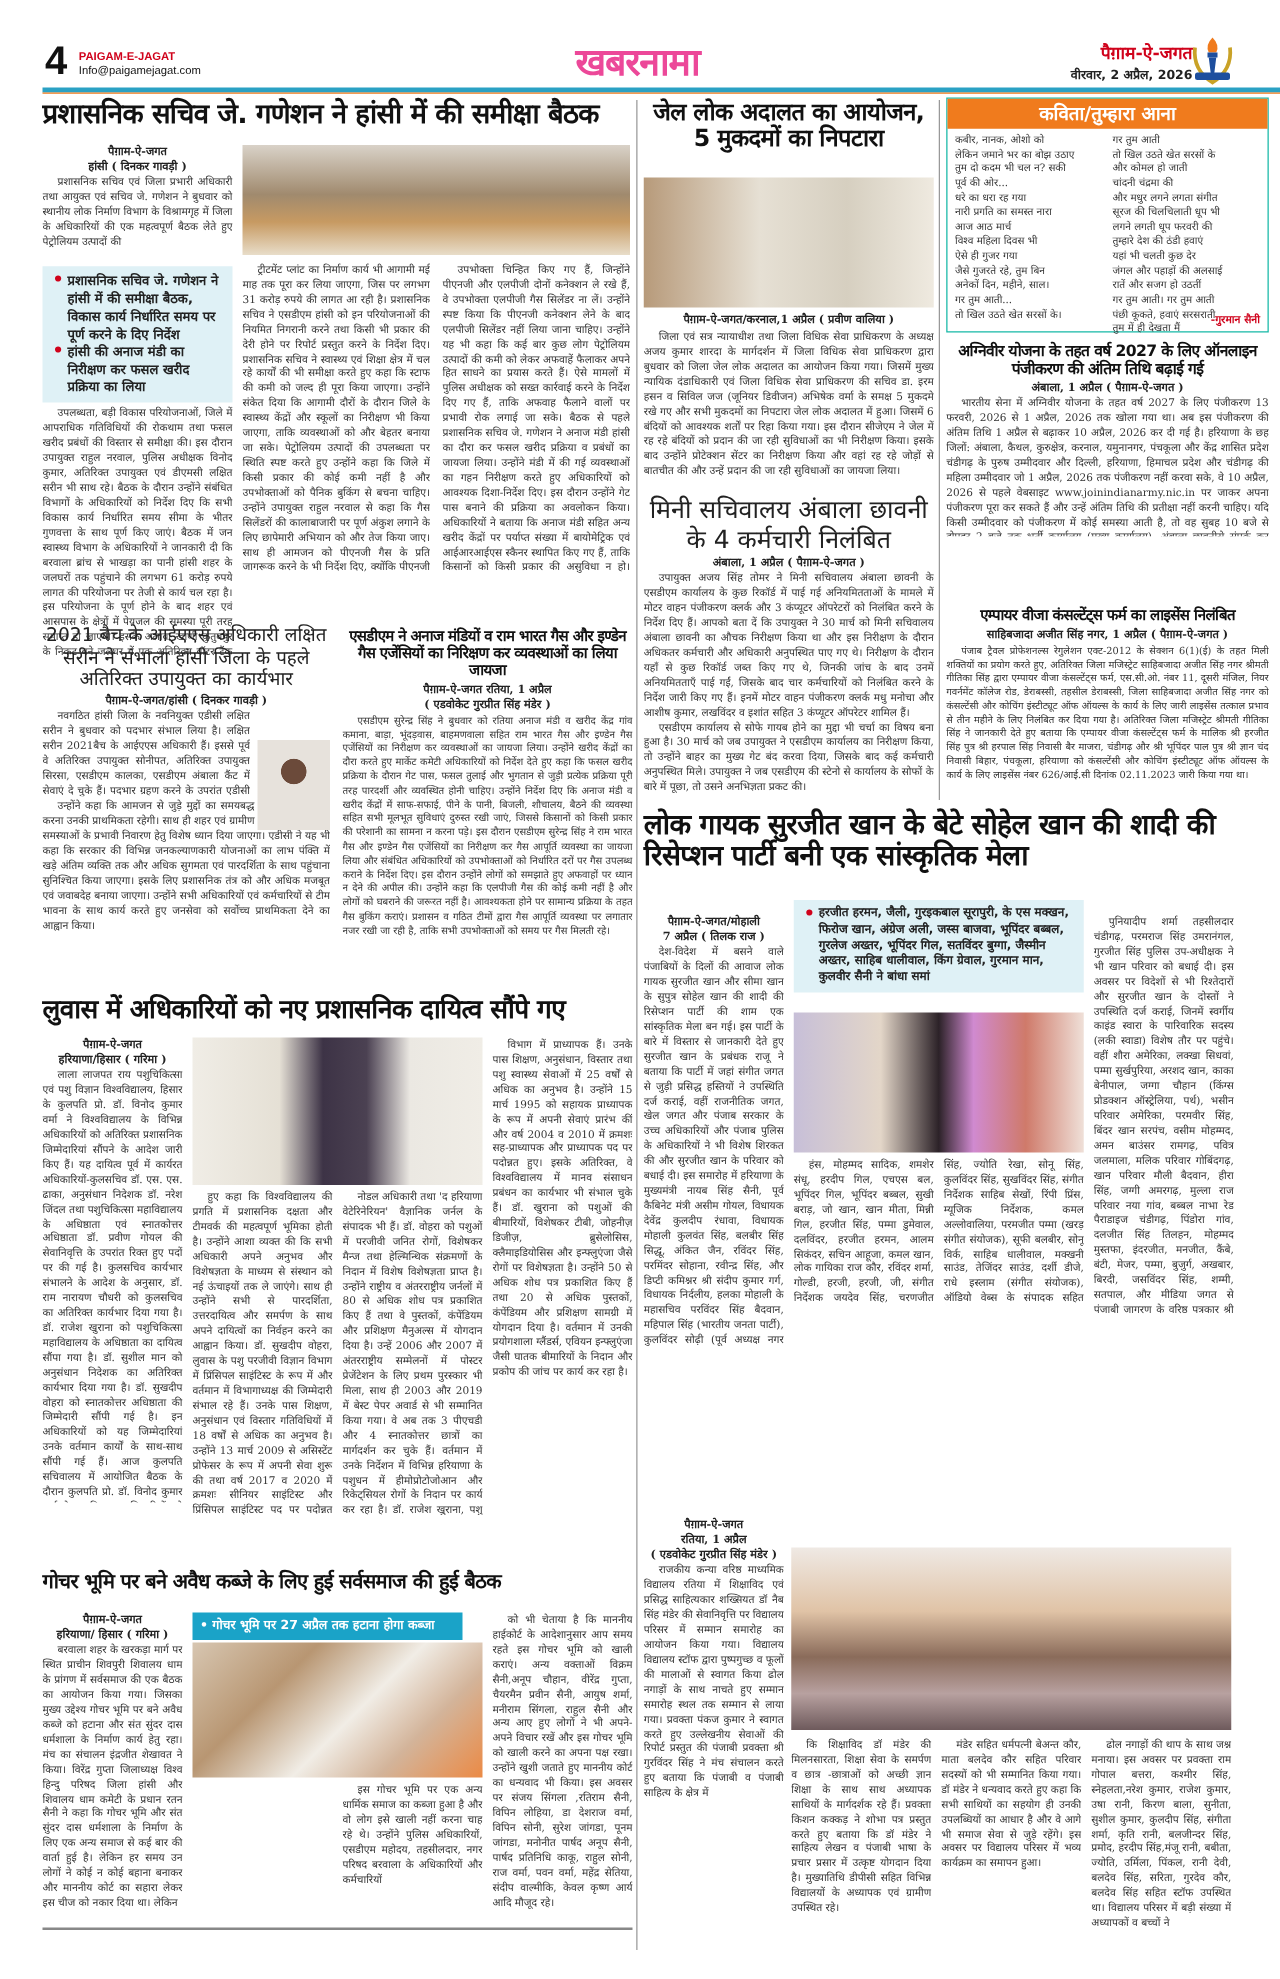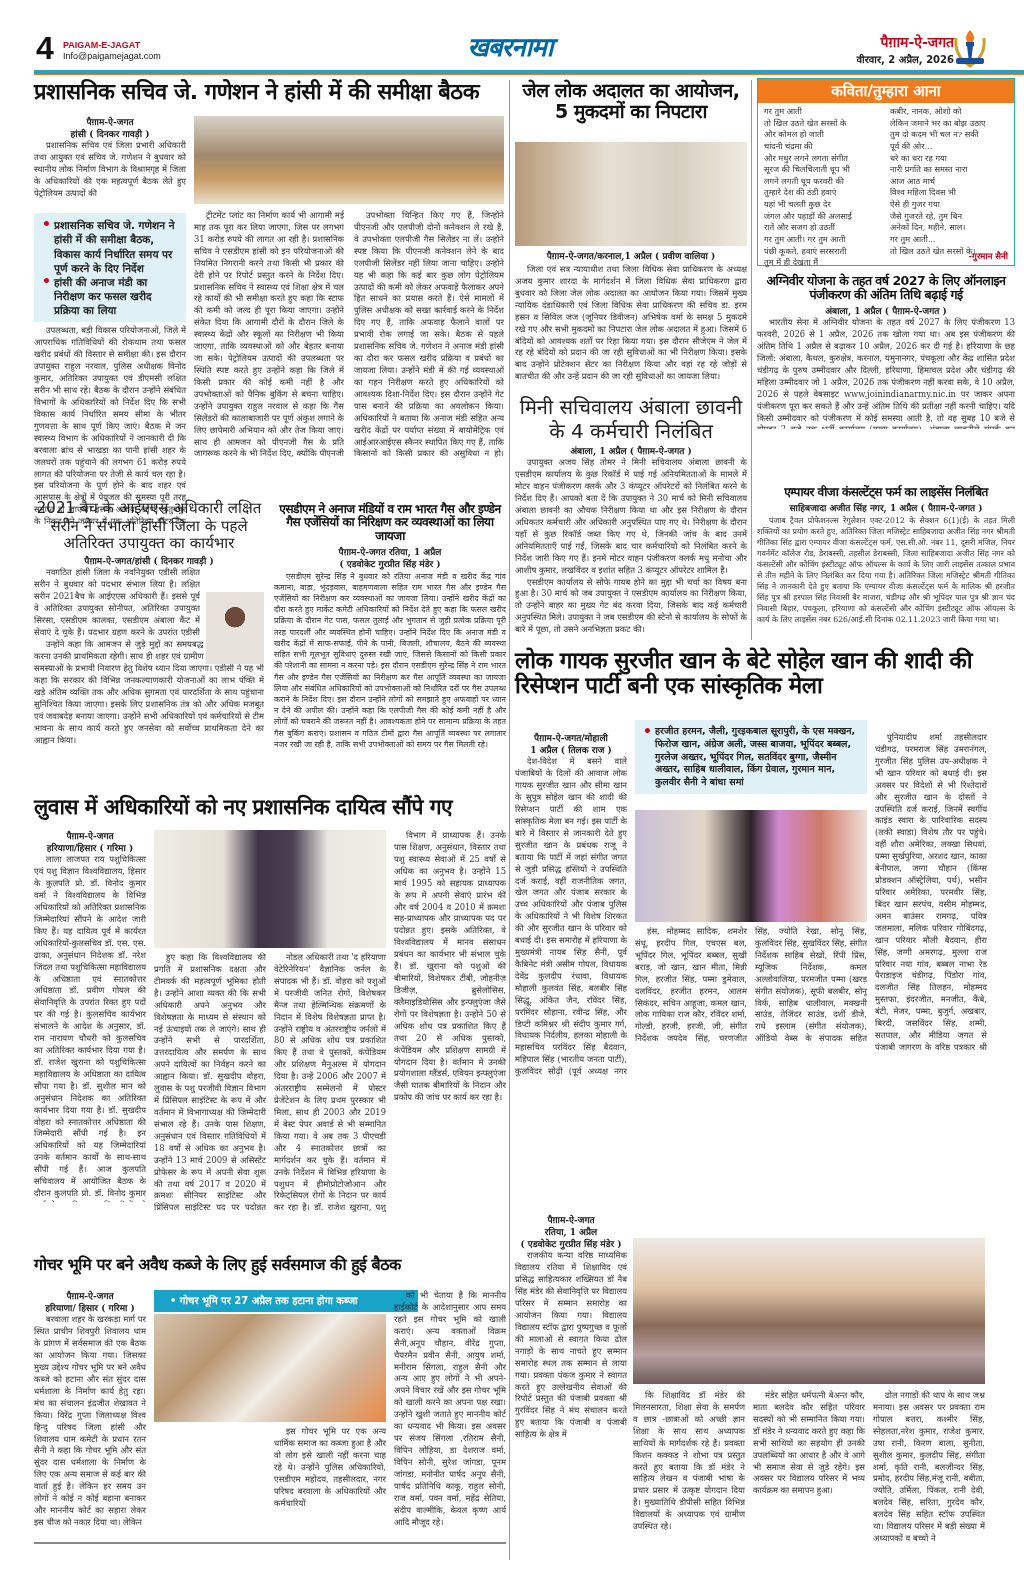--- a/index.html
+++ b/index.html
@@ -16,21 +16,21 @@
 .bullet-box li:before{content:"•";color:#d0021b;position:absolute;left:0;font-size:14px;top:-3px}
 .rule{position:absolute;height:1px;background:#999}
 </style>
 </head>
 <body>
 
 <div class="abs" style="left:0;top:0;width:1024px;height:72px;">
   <div class="abs" style="left:36px;top:30px;font-family:'Liberation Sans',sans-serif;font-weight:bold;font-size:32px;color:#111;">4</div>
   <div class="abs" style="left:63px;top:40px;font-family:'Liberation Sans',sans-serif;font-weight:bold;font-size:9px;color:#d0021b;">PAIGAM-E-JAGAT</div>
   <div class="abs" style="left:63px;top:51px;font-family:'Liberation Sans',sans-serif;font-size:9px;color:#111;">Info@paigamejagat.com</div>
-  <div class="abs" style="left:420px;top:28px;width:180px;text-align:center;font-family:'DejaVu Sans',sans-serif;font-weight:bold;font-size:26px;color:#0369a1;letter-spacing:-1px;font-style:italic;">खबरनामा</div>
+  <div class="abs" style="left:420px;top:28px;width:180px;text-align:center;font-family:'DejaVu Sans',sans-serif;font-weight:bold;font-size:30px;color:#ec4899;letter-spacing:-1px;">खबरनामा</div>
   <div class="abs" style="right:70px;top:32px;font-family:'DejaVu Sans',sans-serif;font-weight:bold;font-size:14px;color:#d0021b;">पैग़ाम-ऐ-जगत</div>
   <div class="abs" style="right:70px;top:52px;font-family:'DejaVu Sans',sans-serif;font-size:10px;font-weight:bold;color:#222;">वीरवार, 2 अप्रैल, 2026</div>
   <div class="abs" style="left:950px;top:26px;width:40px;height:44px;">
     <svg width="40" height="44" viewBox="0 0 40 44">
       <path d="M6 12 Q4 30 20 40 Q36 30 34 12" fill="none" stroke="#c9a227" stroke-width="3"></path>
       <path d="M20 4 Q14 10 17 16 L23 16 Q26 10 20 4Z" fill="#f07b1d"></path>
       <rect x="16" y="16" width="8" height="4" fill="#1d4e9e"></rect>
       <path d="M17 20 L23 20 L21 36 L19 36Z" fill="#1d4e9e"></path>
       <rect x="6" y="32" width="28" height="6" rx="2" fill="#1d4e9e"></rect>
     </svg>
@@ -69,51 +69,51 @@
   <div class="abs photo" style="left:0;top:62px;width:232px;height:104px;background:linear-gradient(90deg,#b79a7a 0%,#e6e0d4 40%,#d6cfc0 70%,#efeae0 100%);"></div>
   <div class="abs by" style="left:0;top:170px;width:232px;">पैग़ाम-ऐ-जगत/करनाल,1 अप्रैल ( प्रवीण वालिया )</div>
   <div class="abs txt" style="left:0;top:184px;width:232px;height:120px;">
       <p>जिला एवं सत्र न्यायाधीश तथा जिला विधिक सेवा प्राधिकरण के अध्यक्ष अजय कुमार शारदा के मार्गदर्शन में जिला विधिक सेवा प्राधिकरण द्वारा बुधवार को जिला जेल लोक अदालत का आयोजन किया गया। जिसमें मुख्य न्यायिक दंडाधिकारी एवं जिला विधिक सेवा प्राधिकरण की सचिव डा. इरम हसन व सिविल जज (जूनियर डिवीजन) अभिषेक वर्मा के समक्ष 5 मुकदमे रखे गए और सभी मुकदमों का निपटारा जेल लोक अदालत में हुआ। जिसमें 6 बंदियों को आवश्यक शर्तों पर रिहा किया गया। इस दौरान सीजेएम ने जेल में रह रहे बंदियों को प्रदान की जा रही सुविधाओं का भी निरीक्षण किया। इसके बाद उन्होंने प्रोटेक्शन सेंटर का निरीक्षण किया और वहां रह रहे जोड़ों से बातचीत की और उन्हें प्रदान की जा रही सुविधाओं का जायजा लिया।</p>
     </div>
 </div>
 
 <div class="abs" style="left:757px;top:78px;width:258px;height:188px;border:1px solid #14b8a6;">
   <div style="background:#f07b1d;color:#fff;font-family:'DejaVu Sans',sans-serif;font-weight:bold;font-size:15px;text-align:center;height:24px;line-height:24px;">कविता/तुम्हारा आना</div>
   <div style="display:flex;gap:8px;padding:3px 6px;font-size:8.2px;line-height:1.42;color:#333;">
+    <div style="flex:1;" id="poemR">
+        <div>कबीर, नानक, ओशो को</div>
+        <div>लेकिन जमाने भर का बोझ उठाए</div>
+        <div>तुम दो कदम भी चल न? सकी</div>
+        <div>पूर्व की ओर...</div>
+        <div>धरे का धरा रह गया</div>
+        <div>नारी प्रगति का समस्त नारा</div>
+        <div>आज आठ मार्च</div>
+        <div>विश्व महिला दिवस भी</div>
+        <div>ऐसे ही गुजर गया</div>
+        <div>जैसे गुजरते रहे, तुम बिन</div>
+        <div>अनेकों दिन, महीने, साल।</div>
+        <div>गर तुम आती...</div>
+        <div>तो खिल उठते खेत सरसों के।</div>
+      </div>
     <div style="flex:1;" id="poemL">
         <div>गर तुम आती</div>
         <div>तो खिल उठते खेत सरसों के</div>
         <div>और कोमल हो जाती</div>
         <div>चांदनी चंद्रमा की</div>
         <div>और मधुर लगने लगता संगीत</div>
         <div>सूरज की चिलचिलाती धूप भी</div>
         <div>लगने लगती धूप फरवरी की</div>
         <div>तुम्हारे देश की ठंडी हवाएं</div>
         <div>यहां भी चलती कुछ देर</div>
         <div>जंगल और पहाड़ों की अलसाई</div>
         <div>रातें और सजग हो उठतीं</div>
         <div>गर तुम आती। गर तुम आती</div>
         <div>पंछी कूकते, हवाएं सरसराती</div>
         <div>तुम में ही देखता मैं</div>
       </div>
-    <div style="flex:1;" id="poemR">
-        <div>कबीर, नानक, ओशो को</div>
-        <div>लेकिन जमाने भर का बोझ उठाए</div>
-        <div>तुम दो कदम भी चल न? सकी</div>
-        <div>पूर्व की ओर...</div>
-        <div>धरे का धरा रह गया</div>
-        <div>नारी प्रगति का समस्त नारा</div>
-        <div>आज आठ मार्च</div>
-        <div>विश्व महिला दिवस भी</div>
-        <div>ऐसे ही गुजर गया</div>
-        <div>जैसे गुजरते रहे, तुम बिन</div>
-        <div>अनेकों दिन, महीने, साल।</div>
-        <div>गर तुम आती...</div>
-        <div>तो खिल उठते खेत सरसों के।</div>
-      </div>
   </div>
   <div class="abs" style="right:6px;bottom:4px;color:#d0021b;font-weight:bold;font-size:8.5px;">-गुरमान सैनी</div>
 </div>
 
 <div class="abs" style="left:757px;top:274px;width:258px;height:160px;">
   <h2 class="hl" style="font-size:12.5px;text-align:center;">अग्निवीर योजना के तहत वर्ष 2027 के लिए ऑनलाइन पंजीकरण की अंतिम तिथि बढ़ाई गई</h2>
   <div class="by" style="margin-top:3px;">अंबाला, 1 अप्रैल ( पैग़ाम-ऐ-जगत )</div>
   <div class="txt" style="height:112px;">
       <p>भारतीय सेना में अग्निवीर योजना के तहत वर्ष 2027 के लिए पंजीकरण 13 फरवरी, 2026 से 1 अप्रैल, 2026 तक खोला गया था। अब इस पंजीकरण की अंतिम तिथि 1 अप्रैल से बढ़ाकर 10 अप्रैल, 2026 कर दी गई है। हरियाणा के छह जिलों: अंबाला, कैथल, कुरुक्षेत्र, करनाल, यमुनानगर, पंचकूला और केंद्र शासित प्रदेश चंडीगढ़ के पुरुष उम्मीदवार और दिल्ली, हरियाणा, हिमाचल प्रदेश और चंडीगढ़ की महिला उम्मीदवार जो 1 अप्रैल, 2026 तक पंजीकरण नहीं करवा सके, वे 10 अप्रैल, 2026 से पहले वेबसाइट www.joinindianarmy.nic.in पर जाकर अपना पंजीकरण पूरा कर सकते हैं और उन्हें अंतिम तिथि की प्रतीक्षा नहीं करनी चाहिए। यदि किसी उम्मीदवार को पंजीकरण में कोई समस्या आती है, तो वह सुबह 10 बजे से दोपहर 2 बजे तक भर्ती कार्यालय (मुख्य कार्यालय), अंबाला छावनीसे संपर्क कर सकता है।</p>
     </div>
@@ -175,21 +175,21 @@
     </div>
   <div class="abs txt" style="left:360px;top:34px;width:112px;height:382px;">
       <p>विभाग में प्राध्यापक हैं। उनके पास शिक्षण, अनुसंधान, विस्तार तथा पशु स्वास्थ्य सेवाओं में 25 वर्षों से अधिक का अनुभव है। उन्होंने 15 मार्च 1995 को सहायक प्राध्यापक के रूप में अपनी सेवाएं प्रारंभ कीं और वर्ष 2004 व 2010 में क्रमशः सह-प्राध्यापक और प्राध्यापक पद पर पदोन्नत हुए। इसके अतिरिक्त, वे विश्वविद्यालय में मानव संसाधन प्रबंधन का कार्यभार भी संभाल चुके हैं। डॉ. खुराना को पशुओं की बीमारियों, विशेषकर टीबी, जोहनीज़ डिजीज़, ब्रुसेलोसिस, क्लैमाइडियोसिस और इन्फ्लुएंजा जैसे रोगों पर विशेषज्ञता है। उन्होंने 50 से अधिक शोध पत्र प्रकाशित किए हैं तथा 20 से अधिक पुस्तकों, कंपेंडियम और प्रशिक्षण सामग्री में योगदान दिया है। वर्तमान में उनकी प्रयोगशाला ग्लैंडर्स, एवियन इन्फ्लुएंजा जैसी घातक बीमारियों के निदान और प्रकोप की जांच पर कार्य कर रहा है।</p>
     </div>
 </div>
 
 <div class="abs" style="left:515px;top:648px;width:500px;height:440px;">
   <h2 class="hl" style="font-size:22.5px;">लोक गायक सुरजीत खान के बेटे सोहेल खान की शादी की रिसेप्शन पार्टी बनी एक सांस्कृतिक मेला</h2>
   <div class="abs" style="left:0;top:84px;width:112px;">
     <div class="by">पैग़ाम-ऐ-जगत/मोहाली</div>
-    <div class="by">1 अप्रैल ( तिलक राज )</div>
+    <div class="by">7 अप्रैल ( तिलक राज )</div>
     <div class="txt" style="height:322px;">
         <p>देश-विदेश में बसने वाले पंजाबियों के दिलों की आवाज लोक गायक सुरजीत खान और सीमा खान के सुपुत्र सोहेल खान की शादी की रिसेप्शन पार्टी की शाम एक सांस्कृतिक मेला बन गई। इस पार्टी के बारे में विस्तार से जानकारी देते हुए सुरजीत खान के प्रबंधक राजू ने बताया कि पार्टी में जहां संगीत जगत से जुड़ी प्रसिद्ध हस्तियों ने उपस्थिति दर्ज कराई, वहीं राजनीतिक जगत, खेल जगत और पंजाब सरकार के उच्च अधिकारियों और पंजाब पुलिस के अधिकारियों ने भी विशेष शिरकत की और सुरजीत खान के परिवार को बधाई दी। इस समारोह में हरियाणा के मुख्यमंत्री नायब सिंह सैनी, पूर्व कैबिनेट मंत्री असीम गोयल, विधायक देवेंद्र कुलदीप रंधावा, विधायक मोहाली कुलवंत सिंह, बलबीर सिंह सिद्धू, अंकित जैन, रविंदर सिंह, परमिंदर सोहाना, रवीन्द्र सिंह, और डिप्टी कमिश्नर श्री संदीप कुमार गर्ग, विधायक निर्दलीय, हलका मोहाली के महासचिव परविंदर सिंह बैदवान, महिपाल सिंह (भारतीय जनता पार्टी), कुलविंदर सोढ़ी (पूर्व अध्यक्ष नगर परिषद जीरकपुर), जपाल सरपंच जीरकपुर, दर्शन सिंह पूर्व पार्षद हल्लोमाजरा, हरजीत मिंटा, सैनी गुरमेल मुख्य रूप से पहुंचे। पंजाबी संगीत जगत से हंस राज</p>
       </div>
   </div>
   <div class="abs bullet-box" style="left:120px;top:72px;width:232px;font-size:9.5px;">
       <ul>
         <li>हरजीत हरमन, जैली, गुरइकबाल सूरापुरी, के एस मक्खन, फिरोज खान, अंग्रेज अली, जस्स बाजवा, भूपिंदर बब्बल, गुरलेज अख्तर, भूपिंदर गिल, सतविंदर बुग्गा, जैस्मीन अख्तर, साहिब धालीवाल, किंग ग्रेवाल, गुरमान मान, कुलवीर सैनी ने बांधा समां</li>
       </ul>
     </div>
   <div class="abs photo" style="left:120px;top:162px;width:232px;height:112px;background:linear-gradient(90deg,#c7bfd8 0%,#e3d6c8 30%,#2c2228 50%,#d08ad0 62%,#cf7a6a 80%,#efe0d8 100%);"></div>
@@ -224,21 +224,21 @@
 
 <div class="abs" style="left:34px;top:1256px;width:472px;height:310px;">
   <h2 class="hl" style="font-size:16px;white-space:nowrap;">गोचर भूमि पर बने अवैध कब्जे के लिए हुई सर्वसमाज की हुई बैठक</h2>
   <div class="abs" style="left:0;top:34px;width:112px;">
     <div class="by">पैग़ाम-ऐ-जगत</div>
     <div class="by">हरियाणा/ हिसार ( गरिमा )</div>
     <div class="txt" style="height:240px;">
         <p>बरवाला शहर के खरकड़ा मार्ग पर स्थित प्राचीन शिवपुरी शिवालय धाम के प्रांगण में सर्वसमाज की एक बैठक का आयोजन किया गया। जिसका मुख्य उद्देश्य गोचर भूमि पर बने अवैध कब्जे को हटाना और संत सुंदर दास धर्मशाला के निर्माण कार्य हेतु रहा। मंच का संचालन इंद्रजीत शेखावत ने किया। विरेंद्र गुप्ता जिलाध्यक्ष विश्व हिन्दु परिषद जिला हांसी और शिवालय धाम कमेटी के प्रधान रतन सैनी ने कहा कि गोचर भूमि और संत सुंदर दास धर्मशाला के निर्माण के लिए एक अन्य समाज से कई बार की वार्ता हुई है। लेकिन हर समय उन लोगों ने कोई न कोई बहाना बनाकर और माननीय कोर्ट का सहारा लेकर इस चीज को नकार दिया था। लेकिन</p>
       </div>
   </div>
-  <div class="abs" style="left:120px;top:34px;width:264px;height:22px;line-height:22px;background:#1aa3c8;color:#fff;font-family:'DejaVu Sans',sans-serif;font-weight:bold;font-size:10px;padding-left:16px;white-space:nowrap;overflow:hidden;">• गोचर भूमि पर 27 अप्रैल तक हटाना होगा कब्जा</div>
+  <div class="abs" style="left:120px;top:34px;width:216px;height:22px;line-height:22px;background:#1aa3c8;color:#fff;font-family:'DejaVu Sans',sans-serif;font-weight:bold;font-size:10px;padding-left:6px;white-space:nowrap;overflow:hidden;">• गोचर भूमि पर 27 अप्रैल तक हटाना होगा कब्जा</div>
   <div class="abs photo" style="left:120px;top:58px;width:232px;height:108px;background:linear-gradient(135deg,#d7c6b1 0%,#b89672 30%,#f1ede6 55%,#d3b49a 75%,#eb8a45 100%);"></div>
   <div class="abs txt" style="left:240px;top:170px;width:112px;height:110px;">
       <p>इस गोचर भूमि पर एक अन्य धार्मिक समाज का कब्जा हुआ है और वो लोग इसे खाली नहीं करना चाह रहे थे। उन्होंने पुलिस अधिकारियों, एसडीएम महोदय, तहसीलदार, नगर परिषद बरवाला के अधिकारियों और कर्मचारियों</p>
     </div>
   <div class="abs txt" style="left:360px;top:34px;width:112px;height:246px;">
       <p>को भी चेताया है कि माननीय हाईकोर्ट के आदेशानुसार आप समय रहते इस गोचर भूमि को खाली कराएं। अन्य वक्ताओं विक्रम सैनी,अनूप चौहान, वीरेंद्र गुप्ता, चैयरमैन प्रवीन सैनी, आयुष शर्मा, मनीराम सिंगला, राहुल सैनी और अन्य आए हुए लोगों ने भी अपने-अपने विचार रखें और इस गोचर भूमि को खाली करने का अपना पक्ष रखा। उन्होंने खुशी जताते हुए माननीय कोर्ट का धन्यवाद भी किया। इस अवसर पर संजय सिंगला ,रतिराम सैनी, विपिन लोहिया, डा देशराज वर्मा, विपिन सोनी, सुरेश जांगडा, पूनम जांगडा, मनोनीत पार्षद अनूप सैनी, पार्षद प्रतिनिधि काकू, राहुल सोनी, राज वर्मा, पवन वर्मा, महेंद्र सेतिया, संदीप वाल्मीकि, केवल कृष्ण आर्य आदि मौजूद रहे।</p>
     </div>
   <div class="abs" style="left:0;top:286px;width:472px;height:2px;background:#888;"></div>
 </div>
 

